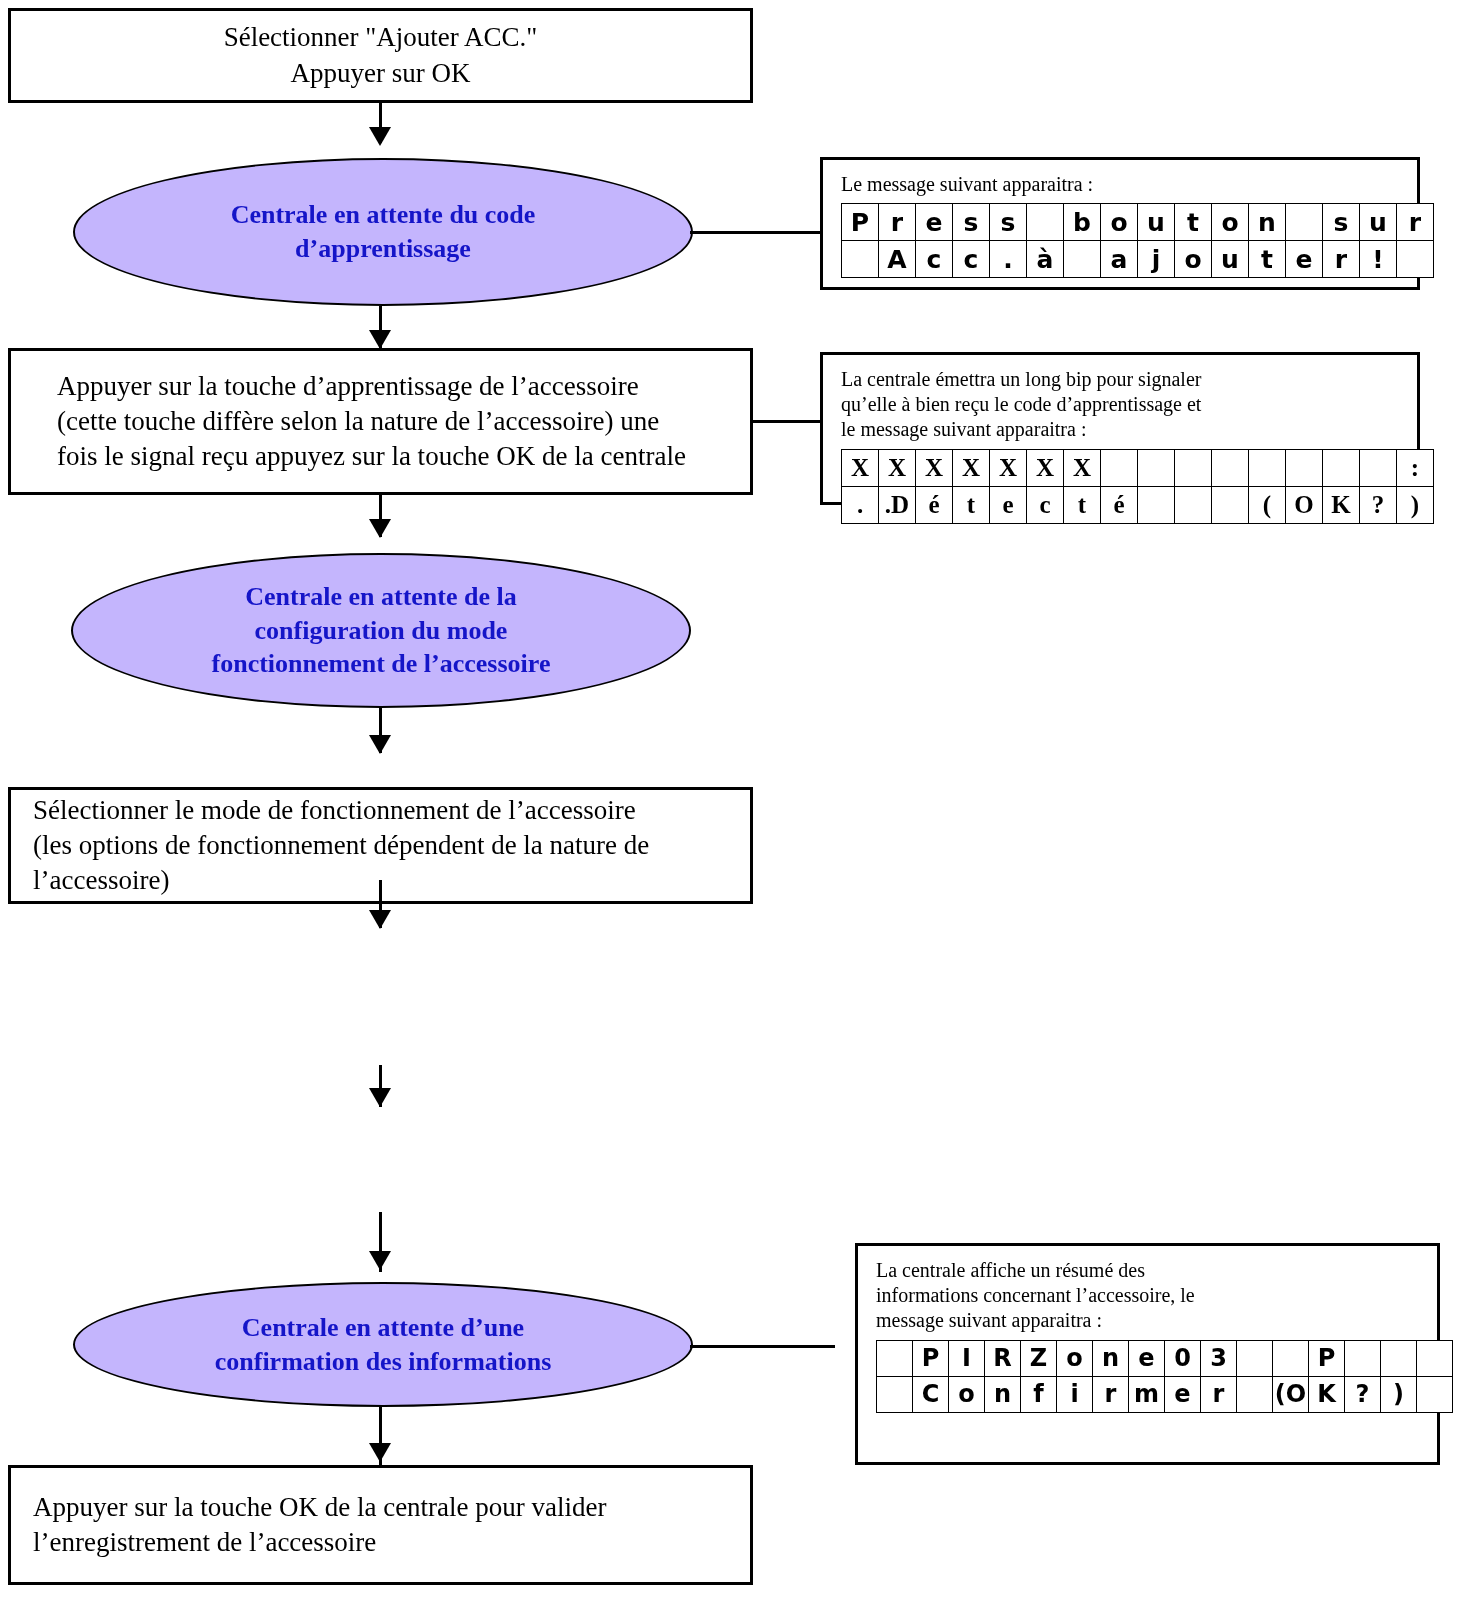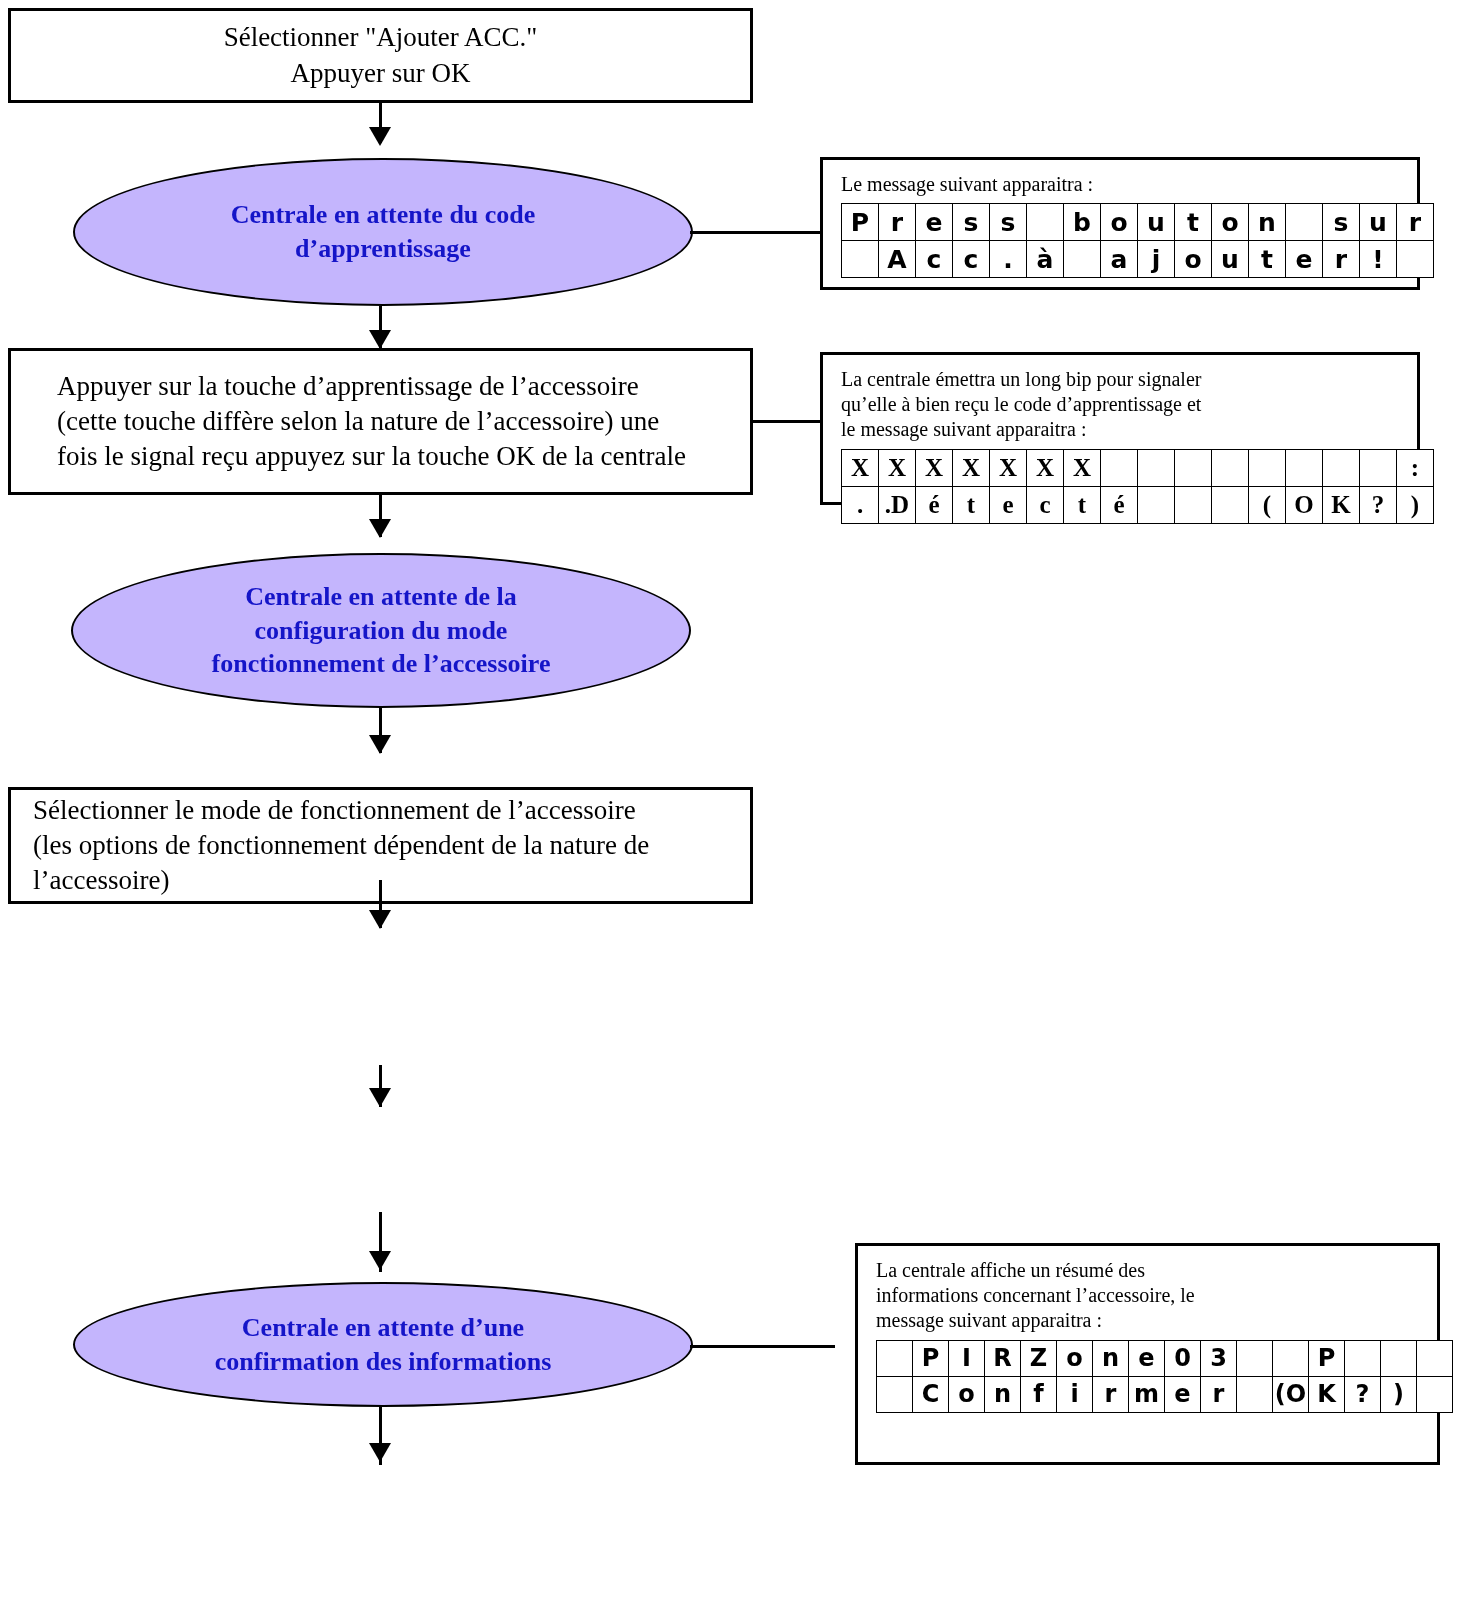--- a/index.html
+++ b/index.html
@@ -185,20 +185,24 @@
   <div class="ellipse" style="left:73px; top:1282px; width:620px; height:125px;">
     <div class="ellipse-text">Centrale en attente d’une
 confirmation des informations</div>
   </div>
 
   <div class="hline" style="left:690px; top:1345px; width:145px;"></div>
 
   <div class="vline" style="left:379px; top:1407px; height:58px;"></div>
   <div class="arrowhead" style="left:369px; top:1443px;"></div>
 
+  <div class="proc-box" style="left:8px; top:1465px; width:745px; height:120px;">
+    <div class="proc-text left">Appuyer sur la touche OK de la centrale pour valider
+l’enregistrement de l’accessoire</div>
+  </div>
 
   <div class="note-box" style="left:820px; top:157px; width:600px; height:133px;">
     <div class="note-text">Le message suivant apparaitra :</div>
     <table class="lcd cw34">
       <tbody>
           <tr>
             <td>P</td>
             <td>r</td>
             <td>e</td>
             <td>s</td>

